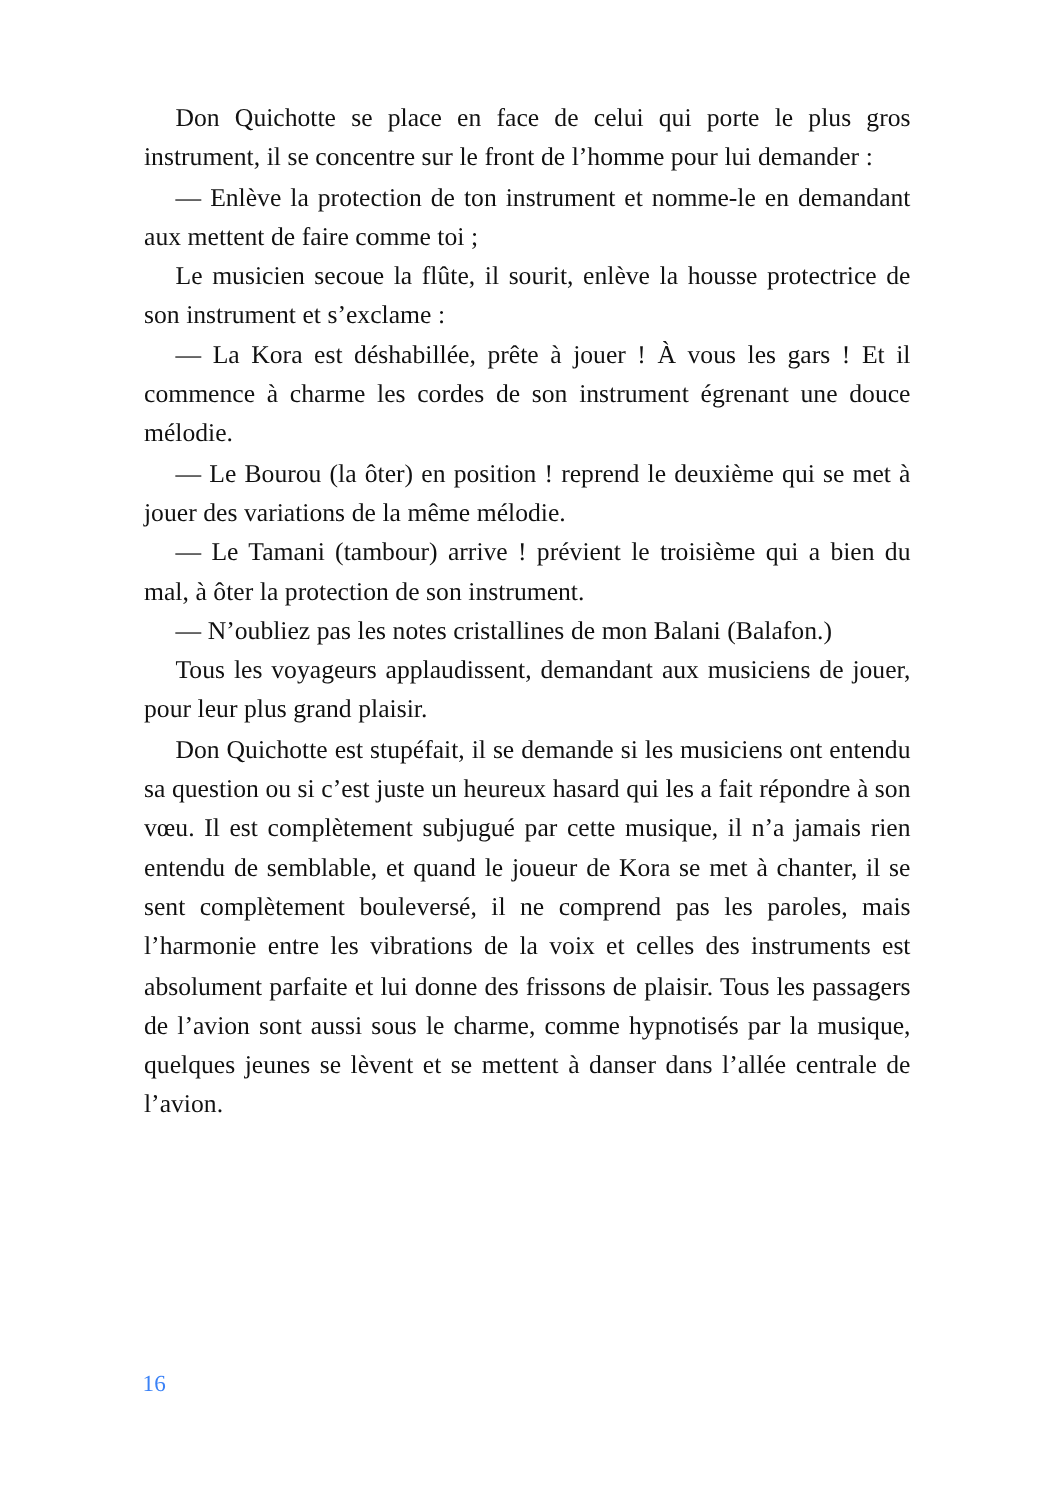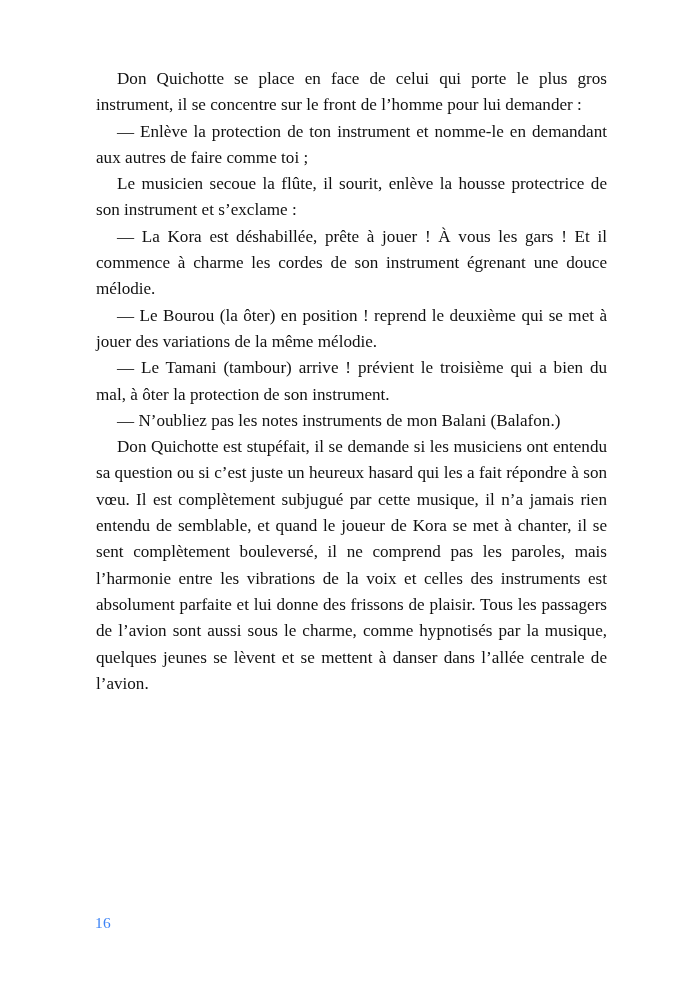--- a/index.html
+++ b/index.html
@@ -63,25 +63,26 @@
   }
 </style>
 </head>
 <body>
 
 <div id="page">
 
   <div id="text-column">
 
     <p class="para">Don Quichotte se place en face de celui qui porte le plus gros instrument, il se concentre sur le front de l’homme pour lui demander :</p>
-    <p class="para dialogue">— Enlève la protection de ton instrument et nomme-le en demandant aux autres de faire comme toi ;</p>
+    <p class="para dialogue">— Enlève la protection de ton instrument et nomme-le en demandant aux mettent de faire comme toi ;</p>
     <p class="para">Le musicien secoue la flûte, il sourit, enlève la housse protectrice de son instrument et s’exclame :</p>
     <p class="para dialogue">— La Kora est déshabillée, prête à jouer ! À vous les gars ! Et il commence à charme les cordes de son instrument égrenant une douce mélodie.</p>
     <p class="para dialogue">— Le Bourou (la ôter) en position ! reprend le deuxième qui se met à jouer des variations de la même mélodie.</p>
     <p class="para dialogue">— Le Tamani (tambour) arrive ! prévient le troisième qui a bien du mal, à ôter la protection de son instrument.</p>
-    <p class="para dialogue">— N’oubliez pas les notes instruments de mon Balani (Balafon.)</p>
+    <p class="para dialogue">— N’oubliez pas les notes cristallines de mon Balani (Balafon.)</p>
+    <p class="para">Tous les voyageurs applaudissent, demandant aux musiciens de jouer, pour leur plus grand plaisir.</p>
     <p class="para">Don Quichotte est stupéfait, il se demande si les musiciens ont entendu sa question ou si c’est juste un heureux hasard qui les a fait répondre à son vœu. Il est complètement subjugué par cette musique, il n’a jamais rien entendu de semblable, et quand le joueur de Kora se met à chanter, il se sent complètement bouleversé, il ne comprend pas les paroles, mais l’harmonie entre les vibrations de la voix et celles des instruments est absolument parfaite et lui donne des frissons de plaisir. Tous les passagers de l’avion sont aussi sous le charme, comme hypnotisés par la musique, quelques jeunes se lèvent et se mettent à danser dans l’allée centrale de l’avion.</p>
 
   </div>
 
   <div id="page-number">16</div>
 
 </div>
 
 </body></html>

